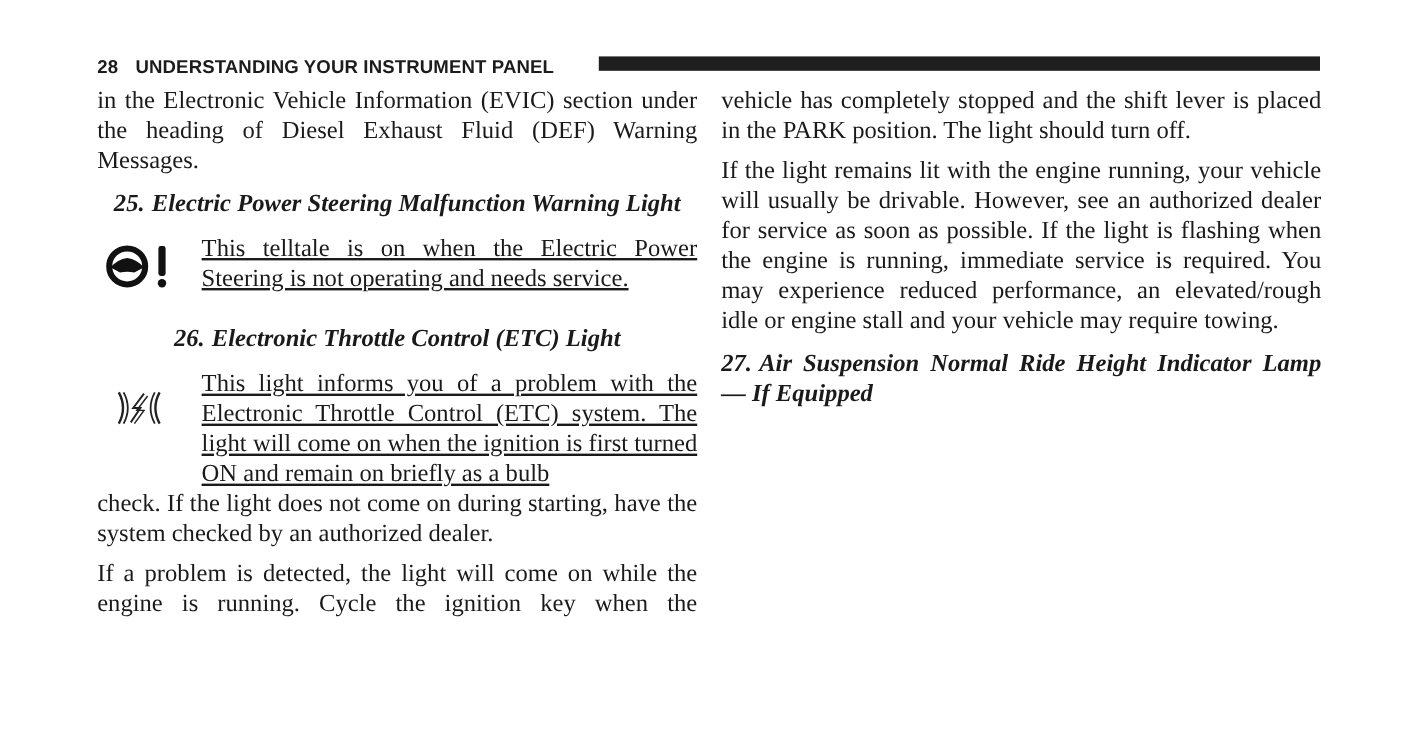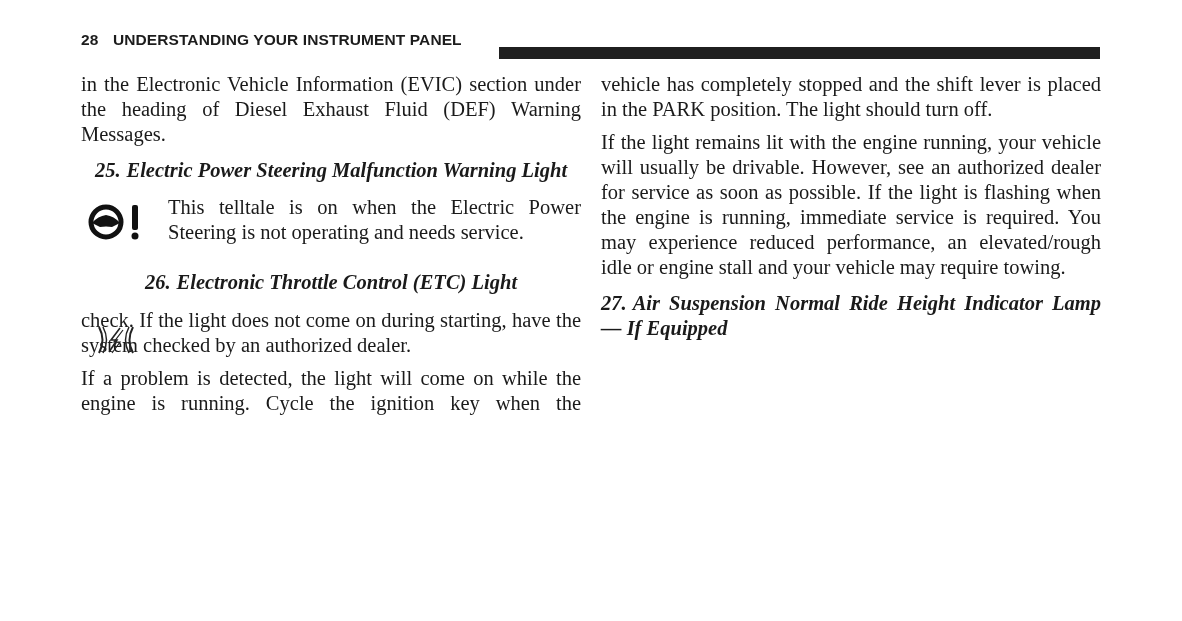--- a/index.html
+++ b/index.html
@@ -1,20 +1,20 @@
 <!DOCTYPE html>
 <html><head>
 <meta charset="utf-8">
 <style>
   html, body { margin: 0; padding: 0; background: #ffffff; }
   body { width: 1182px; height: 621px; position: relative; overflow: hidden; }
   .page { position: absolute; left: 0; top: 0; width: 1182px; height: 621px; }
 
   .running-header {
-    position: absolute; left: 81px; top: 30px; height: 20px;
+    position: absolute; left: 81px; top: 47px; height: 20px;
     font-family: "Liberation Sans", sans-serif; font-weight: bold;
     font-size: 15.5px; color: #1c1c1c; letter-spacing: 0.1px;
     white-space: nowrap; line-height: 20px;
   }
   .running-header .pnum { margin-right: 10px; }
   .header-bar {
     position: absolute; left: 499px; top: 47px; width: 601px; height: 12px;
     background: #1f1f1f;
   }
 
@@ -33,21 +33,21 @@
     font-style: italic; font-weight: bold; margin: 0;
     text-align: center; color: #1a1a1a;
   }
   .heading .num { margin-right: 6px; }
 
   .icon-block { position: relative; }
   .icon-box {
     position: absolute; left: 0; width: 70px; height: 60px;
     display: flex; align-items: center; justify-content: center;
   }
-  .indent { margin-left: 87px; }
+  .indent { margin-left: 87px; text-decoration: underline; }
 </style>
 </head>
 <body>
 
 <div class="page">
 
   <div class="running-header">
     <span class="pnum">28</span>
     <span>UNDERSTANDING YOUR INSTRUMENT PANEL</span>
   </div>
@@ -80,20 +80,21 @@
       <div class="icon-box" style="top:2px;">
         <svg width="44" height="34" viewBox="0 0 44 34">
           <path d="M5 4 Q12 17 5 30" fill="none" stroke="#222" stroke-width="2"></path>
           <path d="M9 4 Q16 17 9 30" fill="none" stroke="#222" stroke-width="1.5"></path>
           <path d="M39 4 Q32 17 39 30" fill="none" stroke="#222" stroke-width="2"></path>
           <path d="M35 4 Q28 17 35 30" fill="none" stroke="#222" stroke-width="1.5"></path>
           <path d="M26 5 L17 17 L23 17 L15 29" fill="none" stroke="#222" stroke-width="1.6"></path>
           <path d="M29 7 L20 19 L26 19 L18 30" fill="none" stroke="#222" stroke-width="1.2"></path>
         </svg>
       </div>
+      <p class="indent">This light informs you of a problem with the Electronic Throttle Control (ETC) system. The light will come on when the ignition is first turned ON and remain on briefly as a bulb</p>
       <p>check. If the light does not come on during starting, have the system checked by an authorized dealer.</p>
     </div>
 
     <p class="para-gap" style="text-align-last: justify;">If a problem is detected, the light will come on while the engine is running. Cycle the ignition key when the</p>
   </div>
 
   <div class="col right">
     <p>vehicle has completely stopped and the shift lever is placed in the PARK position. The light should turn off.</p>
     <p class="para-gap">If the light remains lit with the engine running, your vehicle will usually be drivable. However, see an autho­rized dealer for service as soon as possible. If the light is flashing when the engine is running, immediate service is required. You may experience reduced performance, an elevated/rough idle or engine stall and your vehicle may require towing.</p>
 

